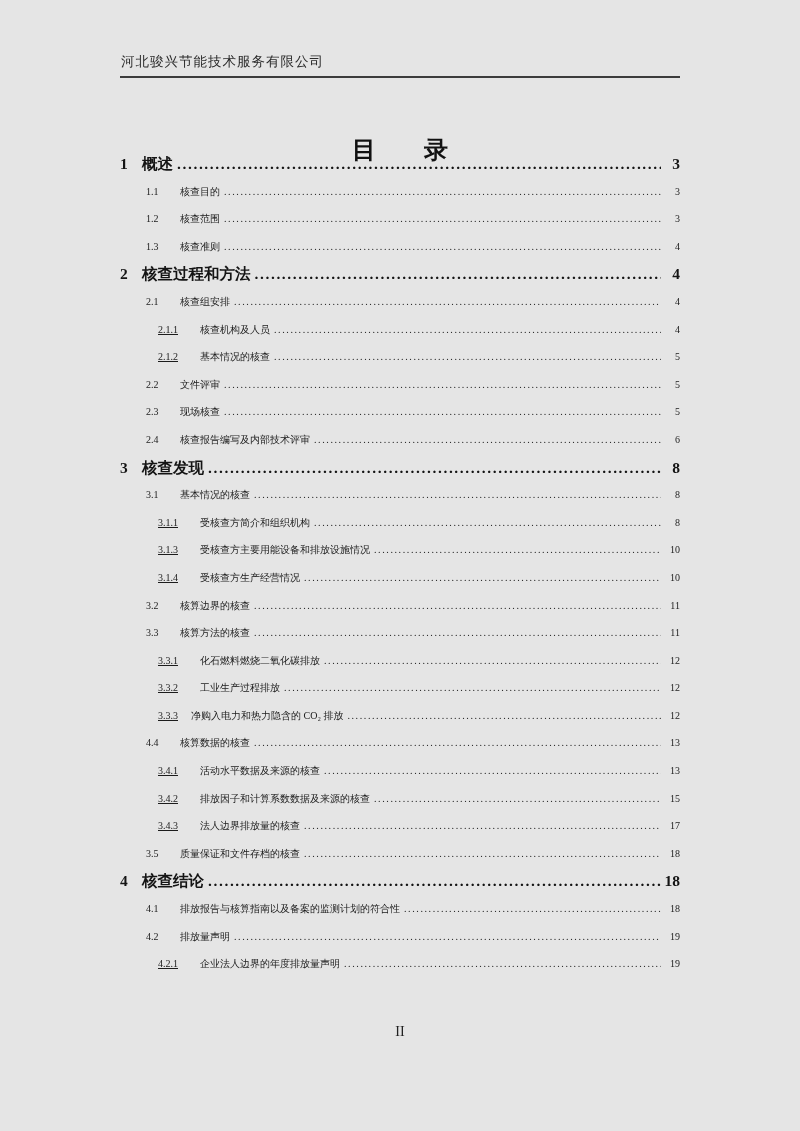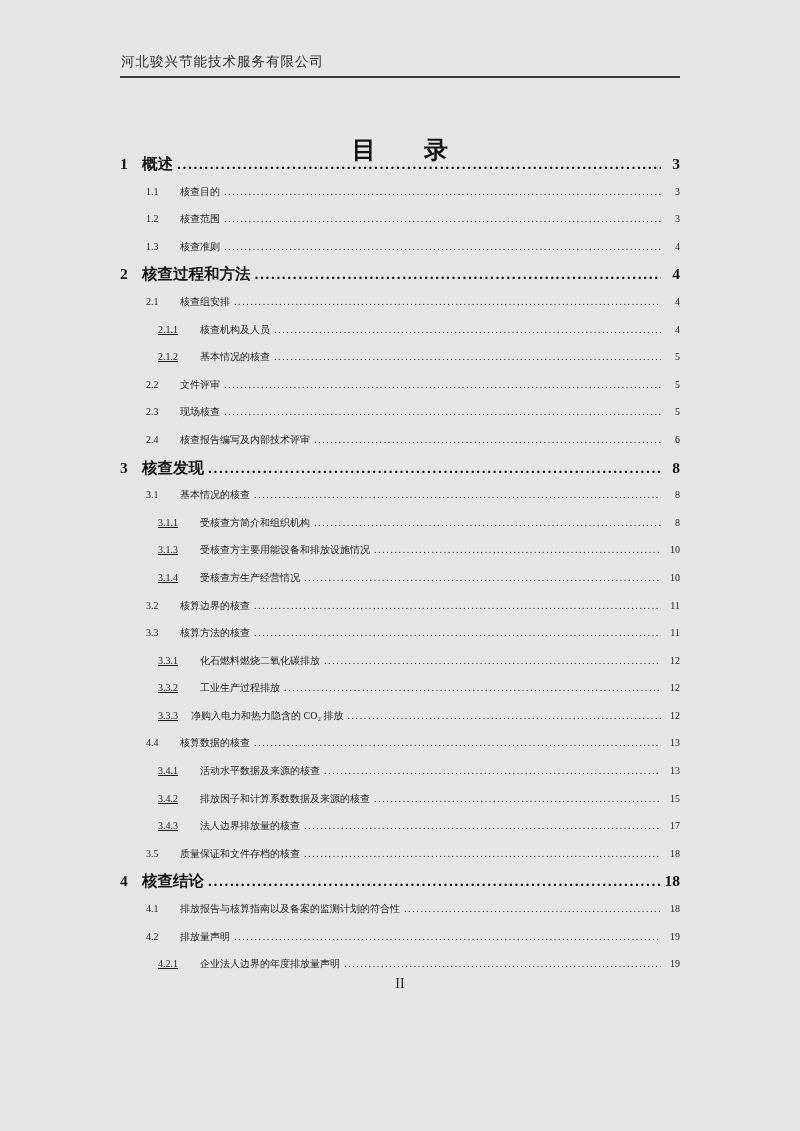--- a/index.html
+++ b/index.html
@@ -81,21 +81,21 @@
   .toc-row .pg {
     flex: none;
     min-width: 18px;
     text-align: right;
   }
   .lvl2 .pg, .lvl3 .pg { padding-left: 4px; }
 
   
   .footer-pg {
     position: absolute;
-    left: 0; right: 0; top: 976px;
+    left: 0; right: 0; top: 1024px;
     text-align: center;
     font-size: 14px;
     color: #222222;
   }
 </style>
 </head>
 <body>
 
 <div class="page">
 

